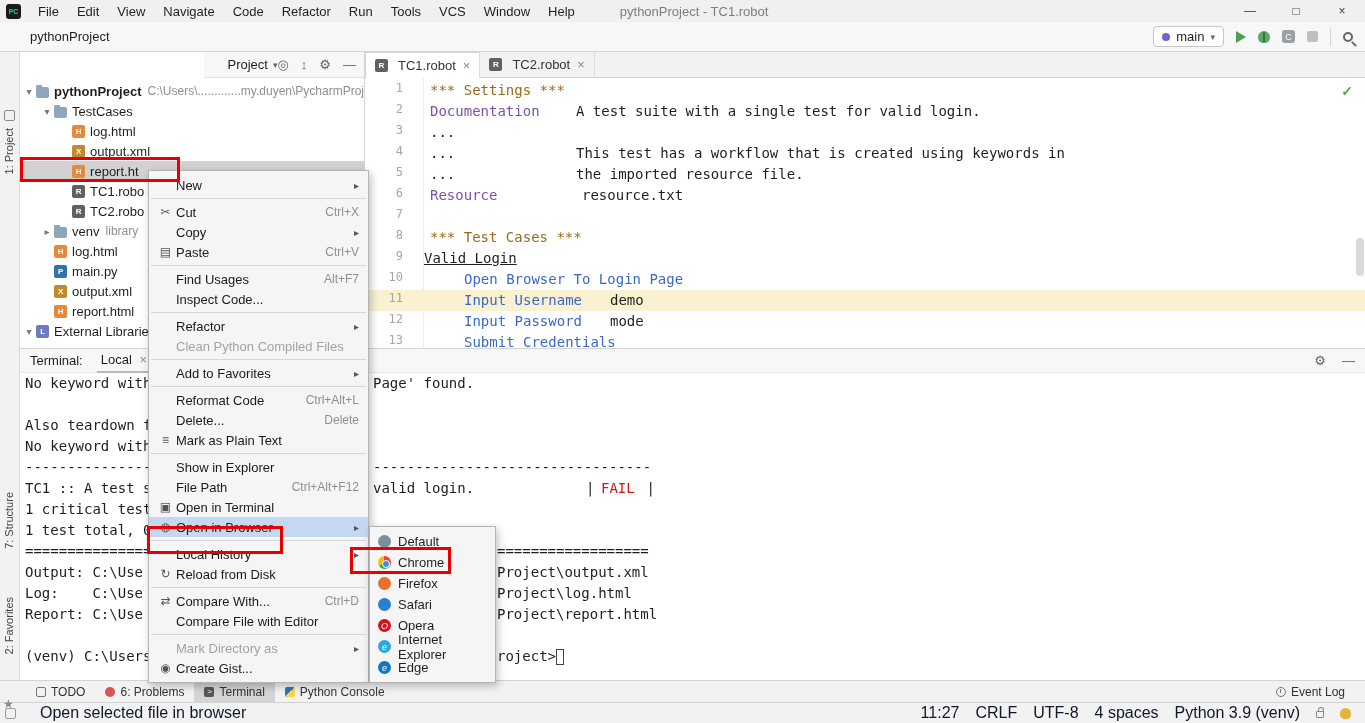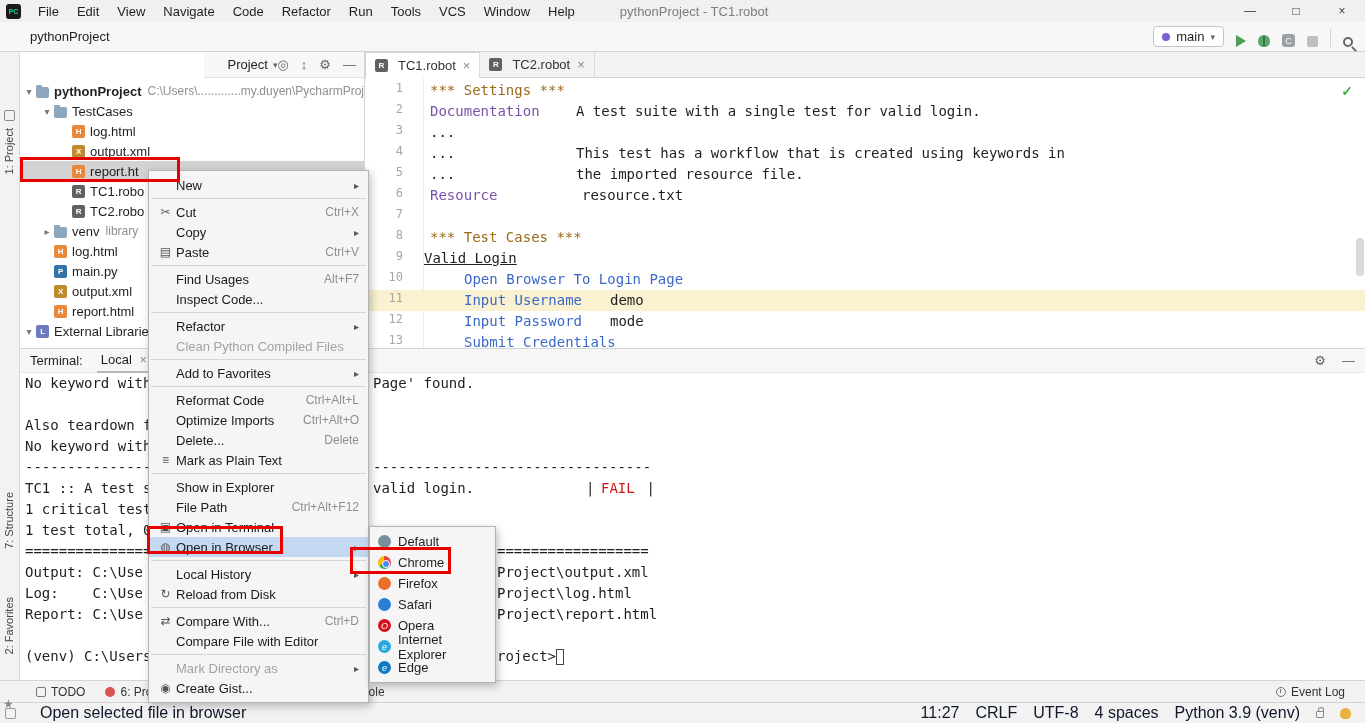--- a/index.html
+++ b/index.html
@@ -16,21 +16,21 @@
     font-size:7px; font-weight:bold; display:flex; align-items:center; justify-content:center; border-radius:3px; }
   .menubar { display:flex; }
   .menu-item { padding:2px 9px; cursor:default; }
   .win-title { color:#7d7d7d; margin-left:36px; }
   .win-controls { margin-left:auto; display:flex; }
   .win-btn { width:46px; height:22px; display:flex; align-items:center; justify-content:center; color:#444; font-size:12px; }
 
   
   .toolbar { height:30px; background:#f7f7f7; border-bottom:1px solid #d4d4d4; display:flex; align-items:center; }
   .crumb { margin-left:30px; }
-  .toolbar-right { margin-left:auto; display:flex; align-items:flex-end; gap:12px; margin-right:12px; }
+  .toolbar-right { margin-left:auto; display:flex; align-items:center; gap:12px; margin-right:12px; }
   .branch-pill { display:flex; align-items:center; gap:6px; background:#fff; border:1px solid #c6c6c6;
     border-radius:4px; height:21px; padding:0 8px; }
   .branch-dot { width:8px; height:8px; border-radius:50%; background:#7a5fd0; }
   .caret { font-size:9px; color:#666; }
   .icon-play { width:0; height:0; border-left:10px solid #4d9e53; border-top:6px solid transparent; border-bottom:6px solid transparent; }
   .icon-bug { width:12px; height:12px; border-radius:50% 50% 45% 45%; background:#59a869; position:relative; }
   .icon-bug::after { content:""; position:absolute; left:5px; top:1px; width:2px; height:10px; background:#3c7247; }
   .icon-cov { width:13px; height:13px; background:#9aa0a6; border-radius:3px; color:#fff; font-size:9px;
     display:flex; align-items:center; justify-content:center; }
   .icon-stop { width:11px; height:11px; background:#bfbfbf; border-radius:2px; }
@@ -479,25 +479,20 @@
       <span class="cm-arrow">▸</span>
     </div>
     <div class="menu-sep"></div>
     <div class="cm-item">
       <span class="cm-icon"></span>
       <span class="cm-label">Reformat Code</span>
       <span class="cm-shortcut">Ctrl+Alt+L</span>
     </div>
     <div class="cm-item">
       <span class="cm-icon"></span>
-      <span class="cm-label">Optimize Imports</span>
-      <span class="cm-shortcut">Ctrl+Alt+O</span>
-    </div>
-    <div class="cm-item">
-      <span class="cm-icon"></span>
       <span class="cm-label">Delete...</span>
       <span class="cm-shortcut">Delete</span>
     </div>
     <div class="cm-item">
       <span class="cm-icon">≡</span>
       <span class="cm-label">Mark as Plain Text</span>
     </div>
     <div class="menu-sep"></div>
     <div class="cm-item">
       <span class="cm-icon"></span>

